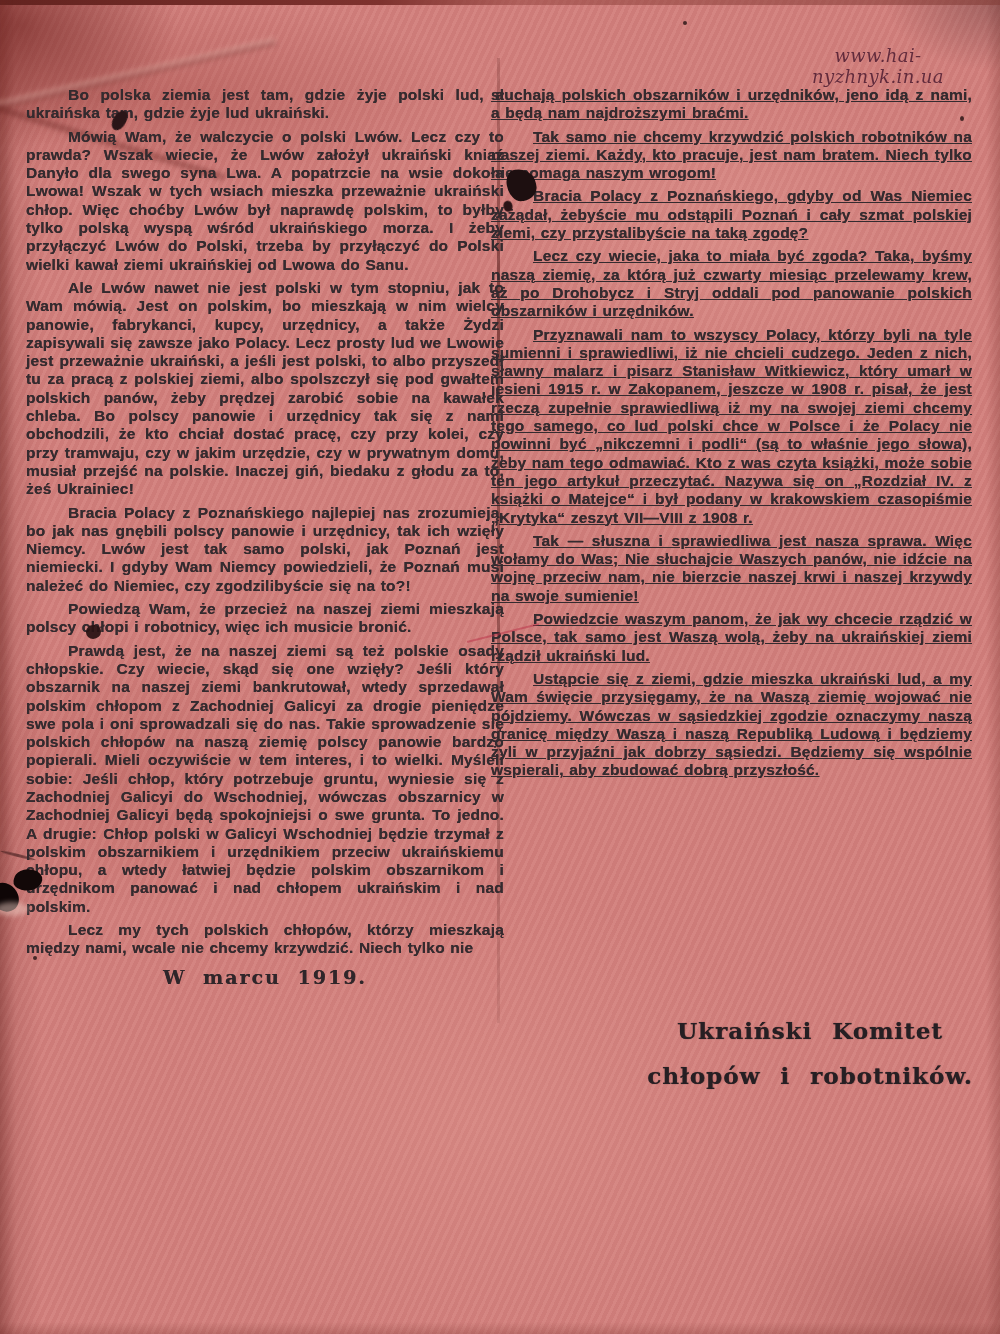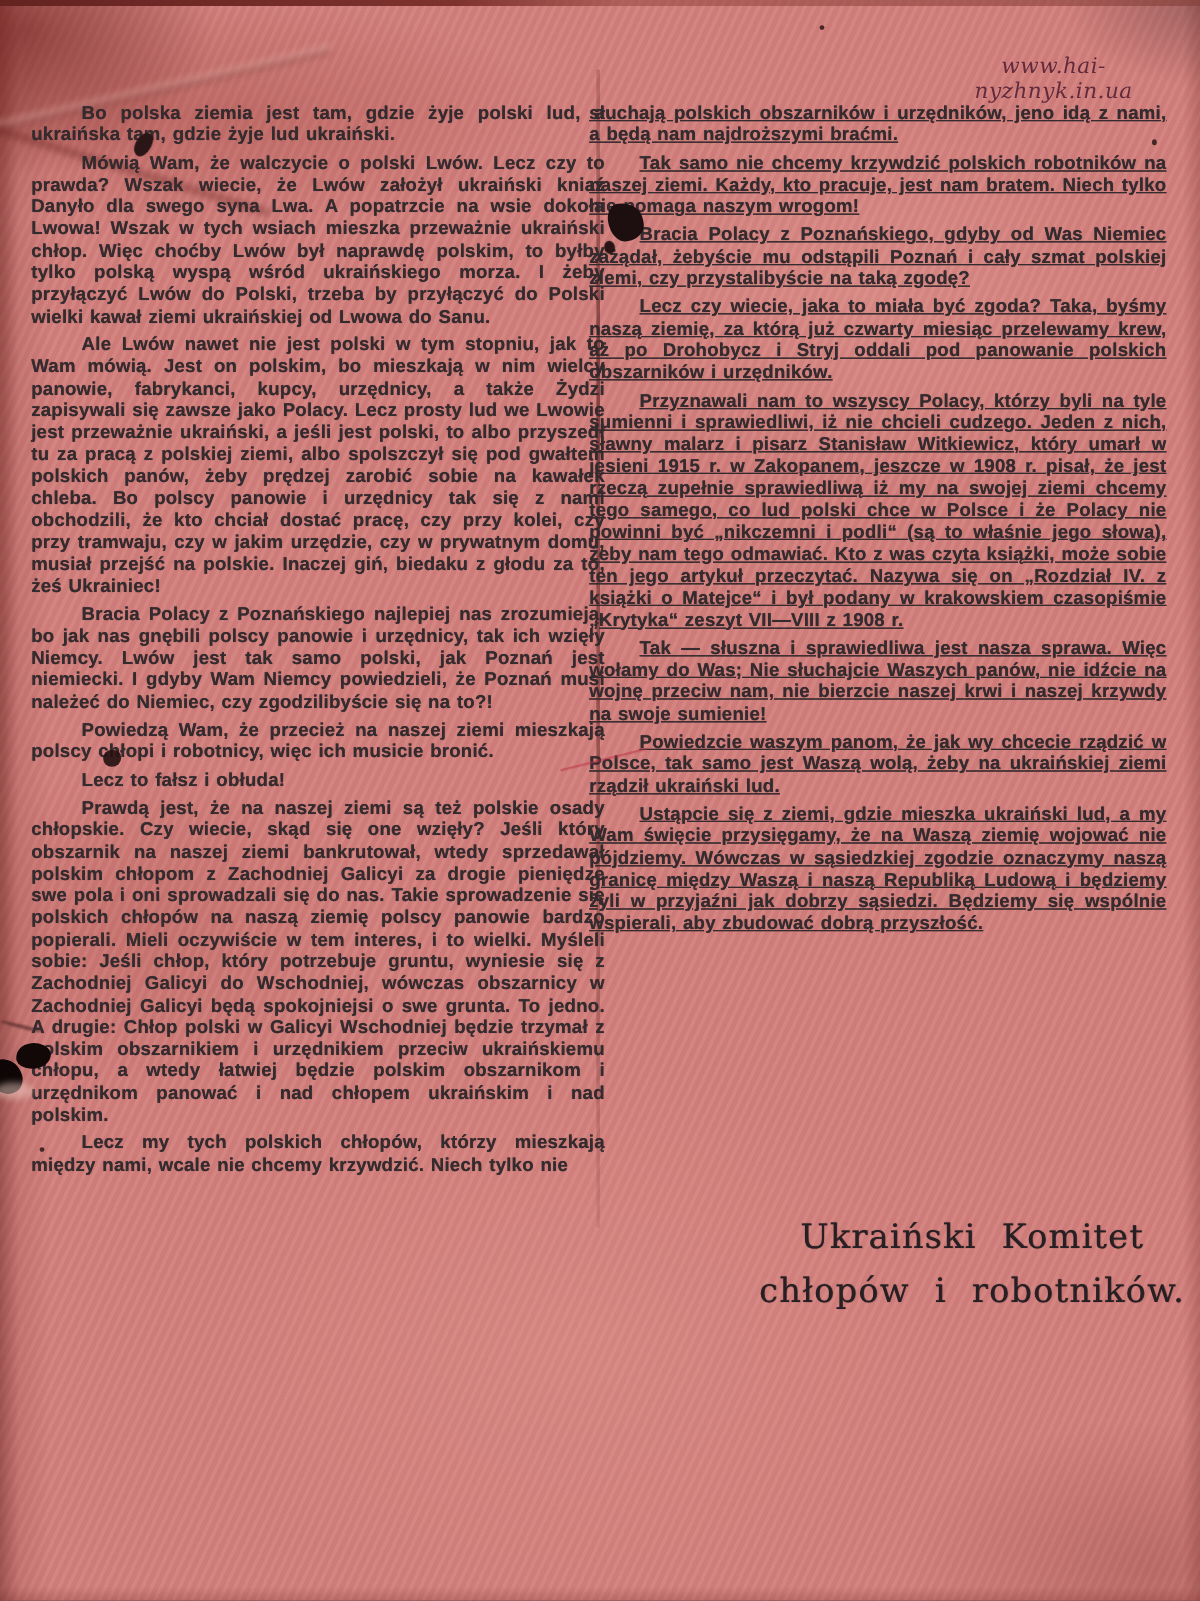--- a/index.html
+++ b/index.html
@@ -26,21 +26,21 @@
     font-weight:bold;text-align:justify;letter-spacing:.2px;word-spacing:1px;
     text-shadow:0 0 .6px rgba(52,36,40,.85);}
   .col-left{left:26px;}
   .col-right{left:491px;width:481px;text-decoration:underline;}
   .col .para{margin:0 0 5px;text-indent:42px;}
   .col-right .para:first-child{text-indent:0;}
   .date-line{position:absolute;left:26px;top:966px;width:478px;text-align:center;
     font-family:"DejaVu Serif",serif;font-weight:bold;font-size:19px;letter-spacing:2px;
     word-spacing:8px;color:#2f262a;text-shadow:.3px .3px .5px rgba(40,25,28,.7);}
   .signature{position:absolute;left:625px;top:1008px;width:370px;text-align:center;
-    font-family:"DejaVu Serif",serif;font-weight:normal;font-size:28px;line-height:45px;
+    font-family:"DejaVu Serif",serif;font-weight:bold;font-size:23px;line-height:45px;
     letter-spacing:1px;word-spacing:11px;color:#261f23;
     text-shadow:.4px .4px .8px rgba(28,18,20,.75);}
   .watermark{position:absolute;left:778px;top:45px;width:200px;text-align:center;
     font-family:"DejaVu Serif",serif;font-style:italic;font-size:18px;
     color:#521f33;opacity:.88;letter-spacing:.4px;}
   
   .fold-center{position:absolute;left:497px;top:58px;width:3px;height:965px;
     background:linear-gradient(180deg,rgba(80,25,22,.2),rgba(70,18,16,.55) 25%,rgba(70,18,16,.4) 60%,rgba(80,25,22,.1));
     filter:blur(.4px);}
   .crease{position:absolute;filter:blur(2.5px);}
@@ -88,36 +88,36 @@
   <div class="crease-squiggle"></div>
 
   <div class="watermark">www.hai-nyzhnyk.in.ua</div>
 
   <div class="col col-left">
       <p class="para">Bo polska ziemia jest tam, gdzie żyje polski lud, a ukraińska tam, gdzie żyje lud ukraiński.</p>
       <p class="para">Mówią Wam, że walczycie o polski Lwów. Lecz czy to prawda? Wszak wiecie, że Lwów założył ukraiński kniaź Danyło dla swego syna Lwa. A popatrzcie na wsie dokoła Lwowa! Wszak w tych wsiach mieszka przeważnie ukraiński chłop. Więc choćby Lwów był naprawdę polskim, to byłby tylko polską wyspą wśród ukraińskiego morza. I żeby przyłączyć Lwów do Polski, trzeba by przyłączyć do Polski wielki kawał ziemi ukraińskiej od Lwowa do Sanu.</p>
       <p class="para">Ale Lwów nawet nie jest polski w tym stopniu, jak to Wam mówią. Jest on polskim, bo mieszkają w nim wielcy panowie, fabrykanci, kupcy, urzędnicy, a także Żydzi zapisywali się zawsze jako Polacy. Lecz prosty lud we Lwowie jest przeważnie ukraiński, a jeśli jest polski, to albo przyszedł tu za pracą z polskiej ziemi, albo spolszczył się pod gwałtem polskich panów, żeby prędzej zarobić sobie na kawałek chleba. Bo polscy panowie i urzędnicy tak się z nami obchodzili, że kto chciał dostać pracę, czy przy kolei, czy przy tramwaju, czy w jakim urzędzie, czy w prywatnym domu, musiał przejść na polskie. Inaczej giń, biedaku z głodu za to, żeś Ukrainiec!</p>
       <p class="para">Bracia Polacy z Poznańskiego najlepiej nas zrozumieją, bo jak nas gnębili polscy panowie i urzędnicy, tak ich wzięły Niemcy. Lwów jest tak samo polski, jak Poznań jest niemiecki. I gdyby Wam Niemcy powiedzieli, że Poznań musi należeć do Niemiec, czy zgodzilibyście się na to?!</p>
       <p class="para">Powiedzą Wam, że przecież na naszej ziemi mieszkają polscy chłopi i robotnicy, więc ich musicie bronić.</p>
-      <p class="para">Lecz to fałsz i obłuda!</p>
       <p class="para">Prawdą jest, że na naszej ziemi są też polskie osady chłopskie. Czy wiecie, skąd się one wzięły? Jeśli który obszarnik na naszej ziemi bankrutował, wtedy sprzedawał polskim chłopom z Zachodniej Galicyi za drogie pieniędze swe pola i oni sprowadzali się do nas. Takie sprowadzenie się polskich chłopów na naszą ziemię polscy panowie bardzo popierali. Mieli oczywiście w tem interes, i to wielki. Myśleli sobie: Jeśli chłop, który potrzebuje gruntu, wyniesie się z Zachodniej Galicyi do Wschodniej, wówczas obszarnicy w Zachodniej Galicyi będą spokojniejsi o swe grunta. To jedno. A drugie: Chłop polski w Galicyi Wschodniej będzie trzymał z polskim obszarnikiem i urzędnikiem przeciw ukraińskiemu chłopu, a wtedy łatwiej będzie polskim obszarnikom i urzędnikom panować i nad chłopem ukraińskim i nad polskim.</p>
       <p class="para">Lecz my tych polskich chłopów, którzy mieszkają między nami, wcale nie chcemy krzywdzić. Niech tylko nie</p>
     </div>
 
   <div class="col col-right">
       <p class="para">słuchają polskich obszarników i urzędników, jeno idą z nami, a będą nam najdroższymi braćmi.</p>
       <p class="para">Tak samo nie chcemy krzywdzić polskich robotników na naszej ziemi. Każdy, kto pracuje, jest nam bratem. Niech tylko nie pomaga naszym wrogom!</p>
       <p class="para">Bracia Polacy z Poznańskiego, gdyby od Was Niemiec zażądał, żebyście mu odstąpili Poznań i cały szmat polskiej ziemi, czy przystalibyście na taką zgodę?</p>
       <p class="para">Lecz czy wiecie, jaka to miała być zgoda? Taka, byśmy naszą ziemię, za którą już czwarty miesiąc przelewamy krew, aż po Drohobycz i Stryj oddali pod panowanie polskich obszarników i urzędników.</p>
       <p class="para">Przyznawali nam to wszyscy Polacy, którzy byli na tyle sumienni i sprawiedliwi, iż nie chcieli cudzego. Jeden z nich, sławny malarz i pisarz Stanisław Witkiewicz, który umarł w jesieni 1915 r. w Zakopanem, jeszcze w 1908 r. pisał, że jest rzeczą zupełnie sprawiedliwą iż my na swojej ziemi chcemy tego samego, co lud polski chce w Polsce i że Polacy nie powinni być „nikczemni i podli“ (są to właśnie jego słowa), żeby nam tego odmawiać. Kto z was czyta książki, może sobie ten jego artykuł przeczytać. Nazywa się on „Rozdział IV. z książki o Matejce“ i był podany w krakowskiem czasopiśmie „Krytyka“ zeszyt VII—VIII z 1908 r.</p>
       <p class="para">Tak — słuszna i sprawiedliwa jest nasza sprawa. Więc wołamy do Was; Nie słuchajcie Waszych panów, nie idźcie na wojnę przeciw nam, nie bierzcie naszej krwi i naszej krzywdy na swoje sumienie!</p>
       <p class="para">Powiedzcie waszym panom, że jak wy chcecie rządzić w Polsce, tak samo jest Waszą wolą, żeby na ukraińskiej ziemi rządził ukraiński lud.</p>
       <p class="para">Ustąpcie się z ziemi, gdzie mieszka ukraiński lud, a my Wam święcie przysięgamy, że na Waszą ziemię wojować nie pójdziemy. Wówczas w sąsiedzkiej zgodzie oznaczymy naszą granicę między Waszą i naszą Republiką Ludową i będziemy żyli w przyjaźni jak dobrzy sąsiedzi. Będziemy się wspólnie wspierali, aby zbudować dobrą przyszłość.</p>
     </div>
 
+  <div class="date-line">W marcu 1919.</div>
 
   <div class="signature">
     <div>Ukraiński Komitet</div>
     <div>chłopów i robotników.</div>
   </div>
 
   <div class="tear-1"></div>
   <div class="tear-2"></div>
   <div class="tear-rim"></div>
   <div class="blot-1"></div>

